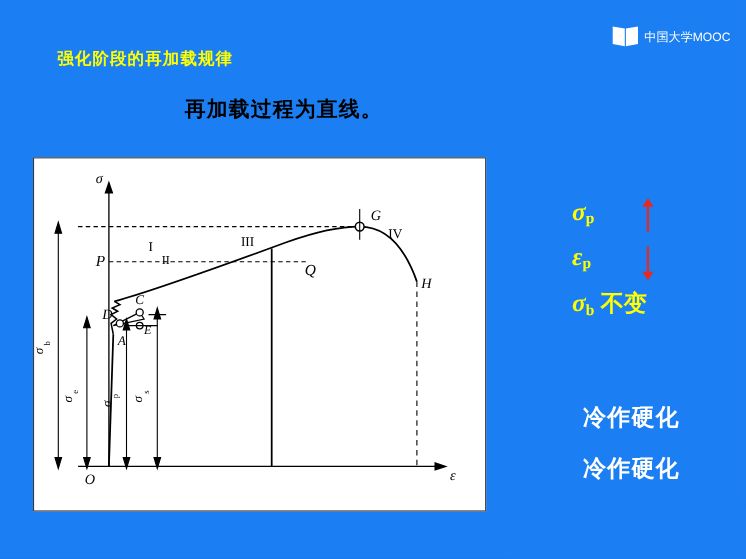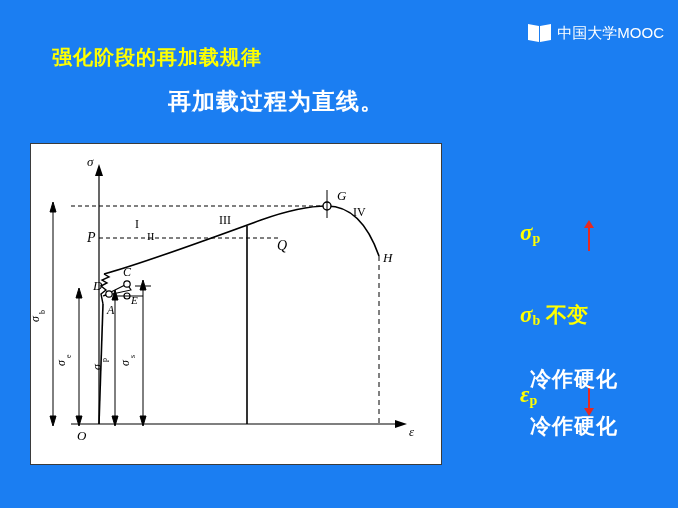--- a/index.html
+++ b/index.html
@@ -47,62 +47,61 @@
   }
   .mooc-book .pg2 {
     position: absolute;
     left: 12px; top: 0;
     width: 11px; height: 16px;
     background: #ffffff;
     transform: skewY(-10deg);
   }
   .mooc-text {
     color: #ffffff;
-    font-size: 15px;
+    font-size: 11px;
     letter-spacing: 0px;
     white-space: nowrap;
   }
 
   
   .title-1 {
     position: absolute;
     left: 52px;
     top: 44px;
     color: #ffff00;
-    font-size: 20px;
+    font-size: 15px;
     font-weight: bold;
     letter-spacing: 1px;
     white-space: nowrap;
   }
   .title-2 {
     position: absolute;
     left: 168px;
     top: 86px;
-    color: #ffffff;
-    font-size: 23px;
+    color: #000000;
+    font-size: 19px;
     font-weight: bold;
     letter-spacing: 1px;
     white-space: nowrap;
   }
 
   
   .right-col {
     position: absolute;
     left: 520px;
     top: 180px;
     width: 150px;
   }
   .ann-row {
     position: relative;
     height: 41px;
     color: #ffff00;
     font-size: 21px;
     font-weight: bold;
     white-space: nowrap;
-    margin-top: 40px;
   }
   .ann-sym {
     font-style: italic;
     font-family: "Liberation Serif", serif;
     font-size: 23px;
   }
   .ann-sub {
     font-size: 14px;
     font-style: normal;
     font-family: "Liberation Serif", serif;
@@ -277,29 +276,29 @@
 
     <div class="ann-row">
       <span class="ann-sym">σ</span><span class="ann-sub">p</span><span></span>
       <span class="arrow-up">
         <span class="head"></span>
           <span class="shaft"></span>
       </span>
     </div>
 
     <div class="ann-row">
-      <span class="ann-sym">σ</span><span class="ann-sub">b</span><span> 不变</span>
-    </div>
-
-    <div class="ann-row">
       <span class="ann-sym">ε</span><span class="ann-sub">p</span><span></span>
       <span class="arrow-down">
         <span class="shaft"></span>
           <span class="head"></span>
       </span>
     </div>
 
+    <div class="ann-row">
+      <span class="ann-sym">σ</span><span class="ann-sub">b</span><span> 不变</span>
+    </div>
+
   </div>
 
   <div class="bottom-note n1">冷作硬化</div>
   <div class="bottom-note n2">冷作硬化</div>
 
 </div>
 
 </body></html>

